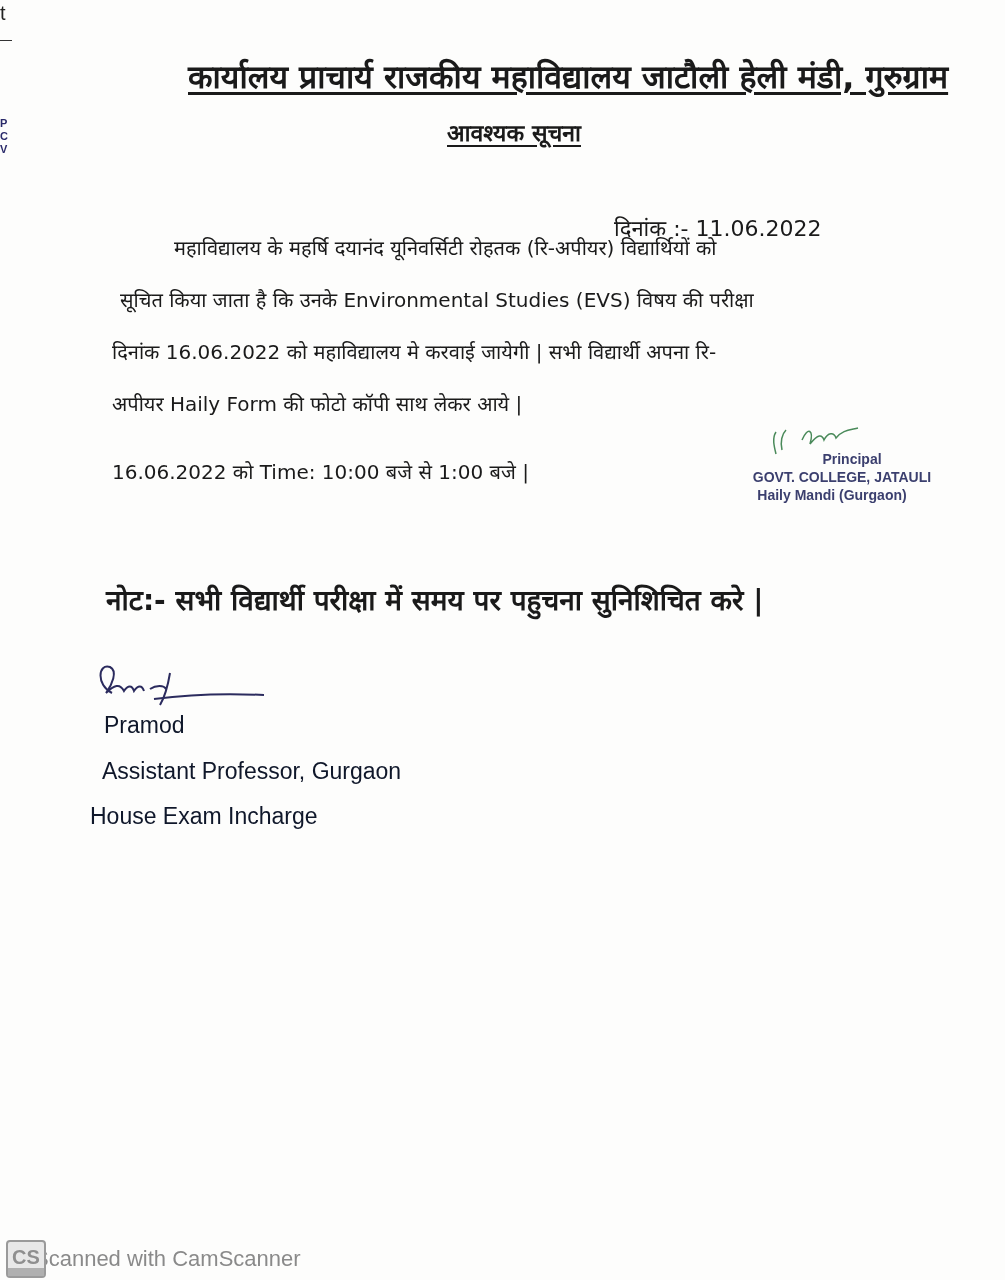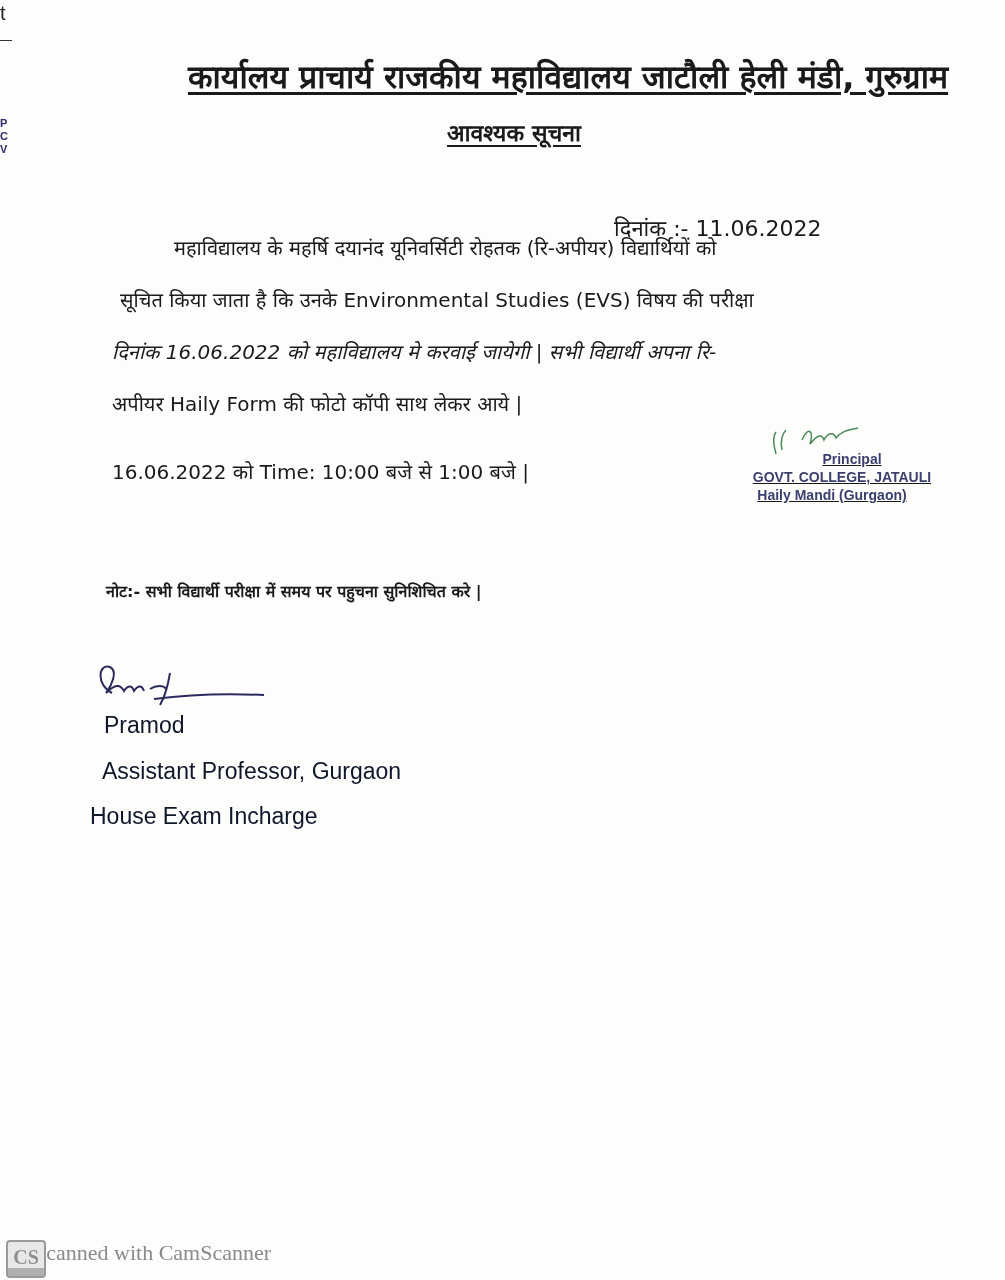--- a/index.html
+++ b/index.html
@@ -16,30 +16,30 @@
   .heading {
     top: 54px; left: 188px; width: 655px; text-align: center;
     font-size: 32px; font-weight: bold; text-decoration: underline; text-underline-offset: 4px;
   }
   .subheading {
     top: 116px; left: 432px; width: 164px; text-align: center;
     font-size: 23px; font-weight: bold; text-decoration: underline; text-underline-offset: 4px;
   }
   .date { top: 172px; left: 614px; font-size: 22px; margin-top: 40px; }
   .para { font-size: 20px; line-height: 32px; }
-  .signature-stamp { left: 742px; top: 420px; width: 200px; text-decoration: underline; }
+  .signature-stamp { left: 742px; top: 420px; width: 200px; }
   .stamp-text {
     font-family: "Liberation Sans", sans-serif; font-weight: bold; color: #3b3f6e;
     font-size: 14px; line-height: 18px; text-align: center;
   }
-  .note { top: 580px; left: 106px; font-size: 16px; font-weight: bold; }
+  .note { top: 580px; left: 106px; font-size: 28px; font-weight: bold; }
   .sign-name, .sign-role, .sign-duty { font-family: "Liberation Sans", sans-serif; font-size: 23px; color: #0f172a; }
   .watermark {
-    left: 6px; top: 1240px; height: 38px; display: flex; 
-    font-family: Liberation Serif, serif; font-size: 22px; color: #8a8a8a;
+    left: 6px; top: 1240px; height: 38px; display: flex; align-items: center;
+    font-family: Liberation Sans, sans-serif; font-size: 22px; color: #8a8a8a;
   }
   .cs-logo {
     width: 40px; height: 38px; border: 2px solid #9a9a9a; border-radius: 4px; box-sizing: border-box;
     background: #e8e8e8; color: #8f8f8f; font-weight: bold; font-size: 20px;
     display: flex; align-items: flex-start; justify-content: center; padding-top: 4px; margin-right: -12px;
     position: relative;
   }
   .cs-logo::after {
     content: ""; position: absolute; left: 0; right: 0; bottom: 0; height: 8px; background: #b0b0b0;
   }
@@ -52,21 +52,21 @@
 <div class="abs edge-small" style="top:118px;">P</div>
 <div class="abs edge-small" style="top:131px;">C</div>
 <div class="abs edge-small" style="top:144px;">V</div>
 
 <div class="abs heading">कार्यालय प्राचार्य राजकीय महाविद्यालय जाटौली हेली मंडी, गुरुग्राम</div>
 <div class="abs subheading">आवश्यक सूचना</div>
 <div class="abs date">दिनांक :- 11.06.2022</div>
 
 <div class="abs para" style="top:232px; left:174px;">महाविद्यालय के महर्षि दयानंद यूनिवर्सिटी रोहतक (रि-अपीयर) विद्यार्थियों को</div>
 <div class="abs para" style="top:284px; left:112px;margin-left:8px;">सूचित किया जाता है कि उनके Environmental Studies (EVS) विषय की परीक्षा</div>
-<div class="abs para" style="top:336px; left:112px;font-style:italic;">दिनांक 16.06.2022 को महाविद्यालय मे करवाई जायेगी | सभी विद्यार्थी अपना रि-</div>
+<div class="abs para" style="top:336px; left:112px;">दिनांक 16.06.2022 को महाविद्यालय मे करवाई जायेगी | सभी विद्यार्थी अपना रि-</div>
 <div class="abs para" style="top:388px; left:112px;">अपीयर Haily Form की फोटो कॉपी साथ लेकर आये |</div>
 
 <div class="abs para" style="top:456px; left:112px;">16.06.2022 को Time: 10:00 बजे से 1:00 बजे |</div>
 
 <div class="abs signature-stamp">
   <svg width="130" height="40" viewBox="0 0 130 40" style="display:block;margin-left:20px;">
     <path d="M14 34 C 12 26, 10 18, 14 12 M 20 30 C 18 22, 20 14, 24 10" stroke="#4a8a5a" stroke-width="1.5" fill="none"></path>
     <path d="M 40 20 C 46 6, 52 10, 48 24 C 56 14, 60 14, 62 20 C 66 12, 72 12, 74 18 C 80 10, 88 10, 96 8" stroke="#4a8a5a" stroke-width="1.5" fill="none"></path>
   </svg>
   <div class="stamp-text" style="margin-top:-10px; padding-left:20px;">Principal</div>

